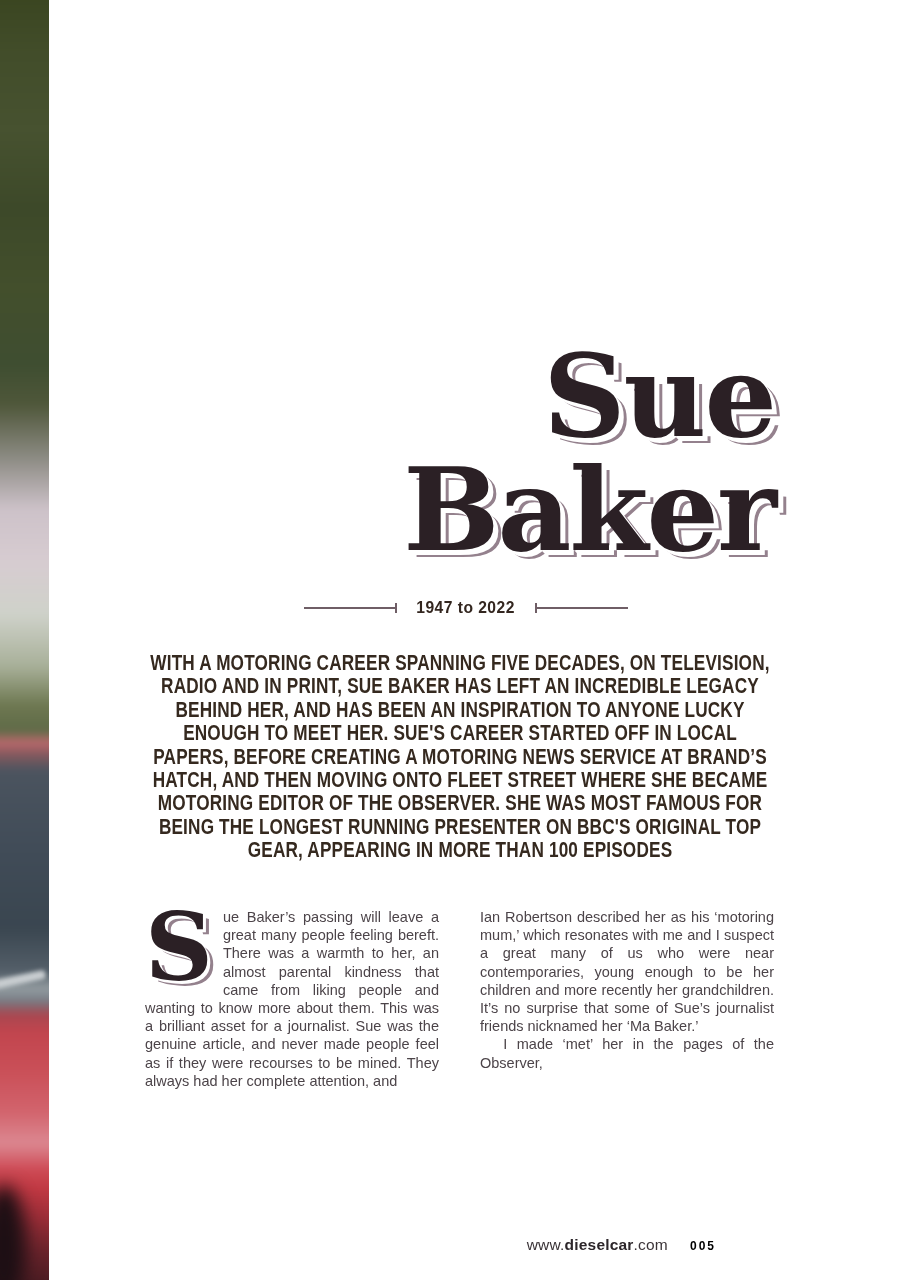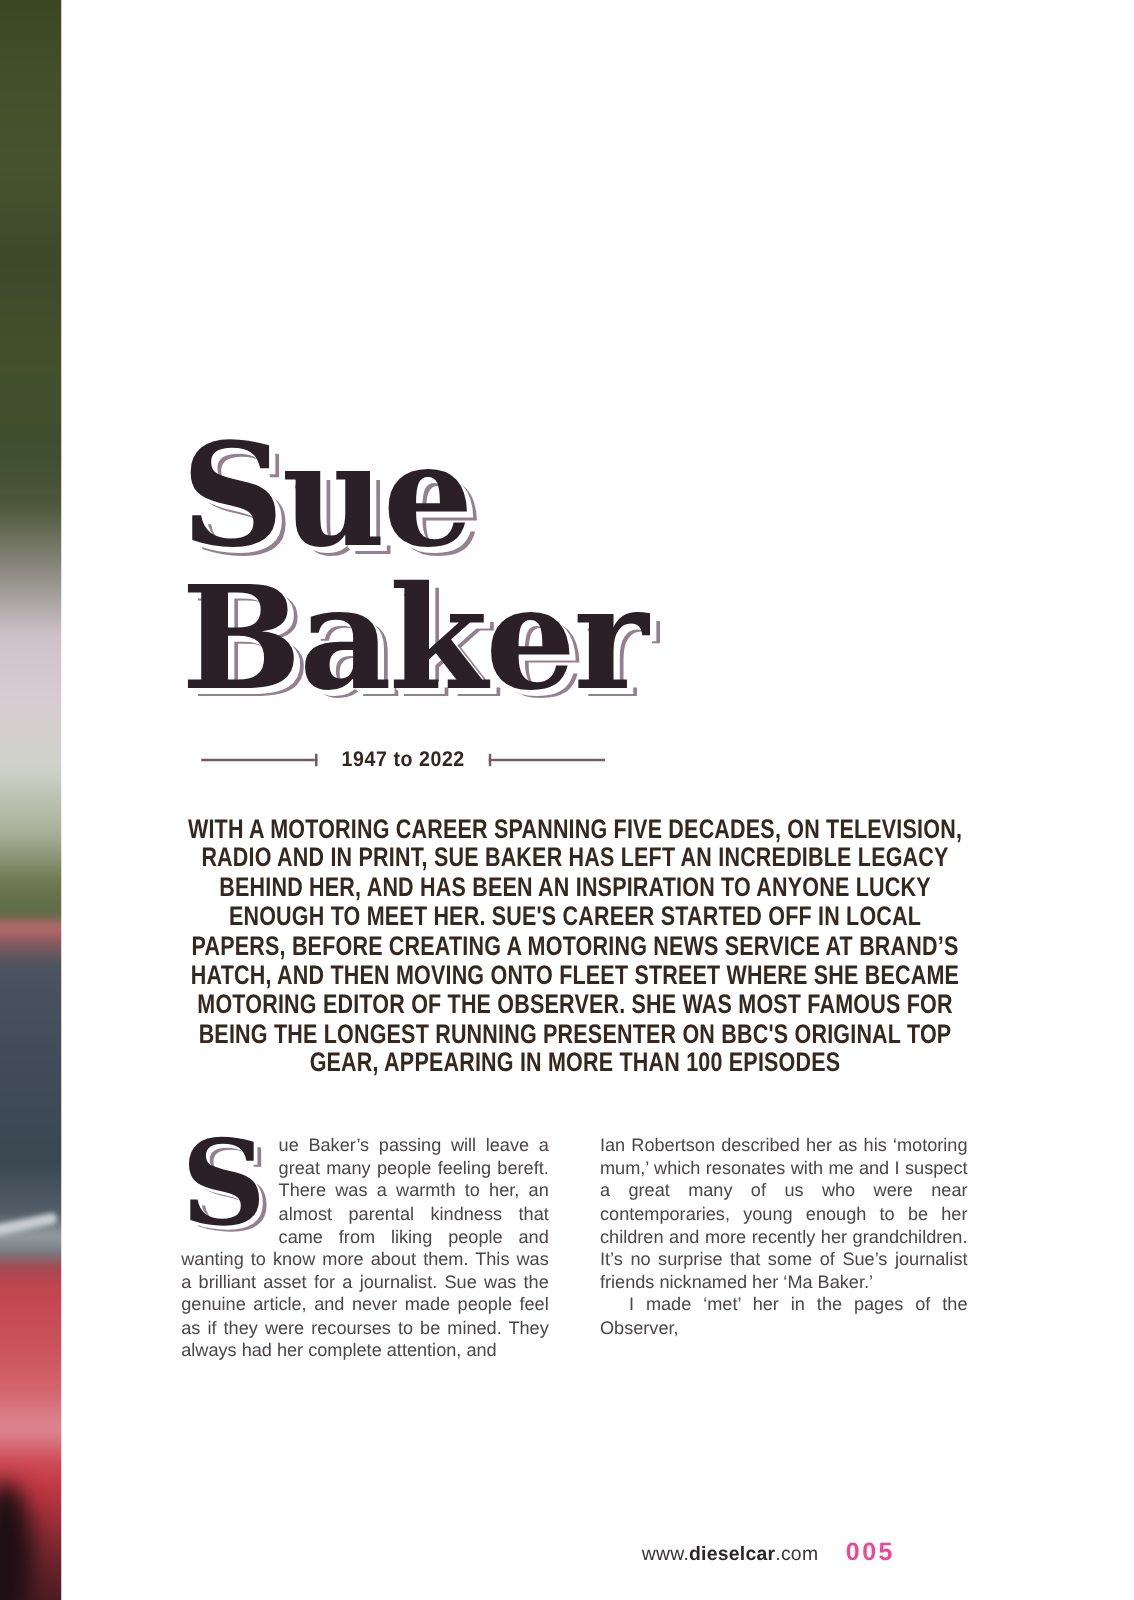--- a/index.html
+++ b/index.html
@@ -30,33 +30,33 @@
   .bonnet-shadow {
     position:absolute; left:-18px; top:1185px; width:44px; height:120px;
     background:#1d0f14; border-radius:50%; filter:blur(9px);
   }
 
   
   .content { position:absolute; left:145px; top:0; width:630px; height:1280px; }
 
   .title-block {
     position:absolute; top:318px; left:0; width:100%;
-    text-align:left;
+    text-align:right;
     font-family:"DejaVu Serif", serif; font-weight:bold;
     color:#2b2025; letter-spacing:-2px;
   }
   .title-line {
     display:block; font-size:114px; line-height:1.0;
     text-shadow: 2px 2px 0 #ffffff, 3px 3px 0 #ffffff, 4px 4px 0 #ffffff,
                  5px 5px 0 #ffffff, 8px 7px 0 #94818d;
   }
 
   .divider {
-    position:absolute; top:598px; left:16px; width:100%;
-    display:flex; align-items:center; justify-content:flex-start; gap:15px;
+    position:absolute; top:598px; left:6px; width:100%;
+    display:flex; align-items:center; justify-content:center; gap:15px;
   }
   .div-line { width:93px; height:2px; background:#6f5e66; position:relative; }
   .div-line.left::after  { content:''; position:absolute; right:0;  top:-4px; width:2px; height:10px; background:#6f5e66; }
   .div-line.right::before{ content:''; position:absolute; left:0;   top:-4px; width:2px; height:10px; background:#6f5e66; }
   .lifespan {
     font-weight:bold; font-size:17px; color:#33261f; letter-spacing:0.5px;
     transform:scaleX(0.92);
   }
 
   .intro {
@@ -85,21 +85,21 @@
     text-shadow: 2px 2px 0 #ffffff, 3px 3px 0 #ffffff, 6px 5px 0 #94818d;
   }
 
   .footer {
     position:absolute; right:59px; bottom:26px;
     display:flex; align-items:baseline; gap:22px;justify-content:space-between;
   }
   .site { font-size:15.5px; color:#3a3337; letter-spacing:0.2px; }
   .site .site-bold { font-weight:bold; color:#2c262a; }
   .page-num {
-    font-size:20px; font-weight:bold; color:#ec4899; letter-spacing:2px;
+    font-size:12px; font-weight:bold; color:#000000; letter-spacing:2px;
   }
 </style>
 </head>
 <body>
 
 <div class="page">
 
   <div class="photo-strip">
     <div class="strip-gradient"></div>
     <div class="wiper"></div>

